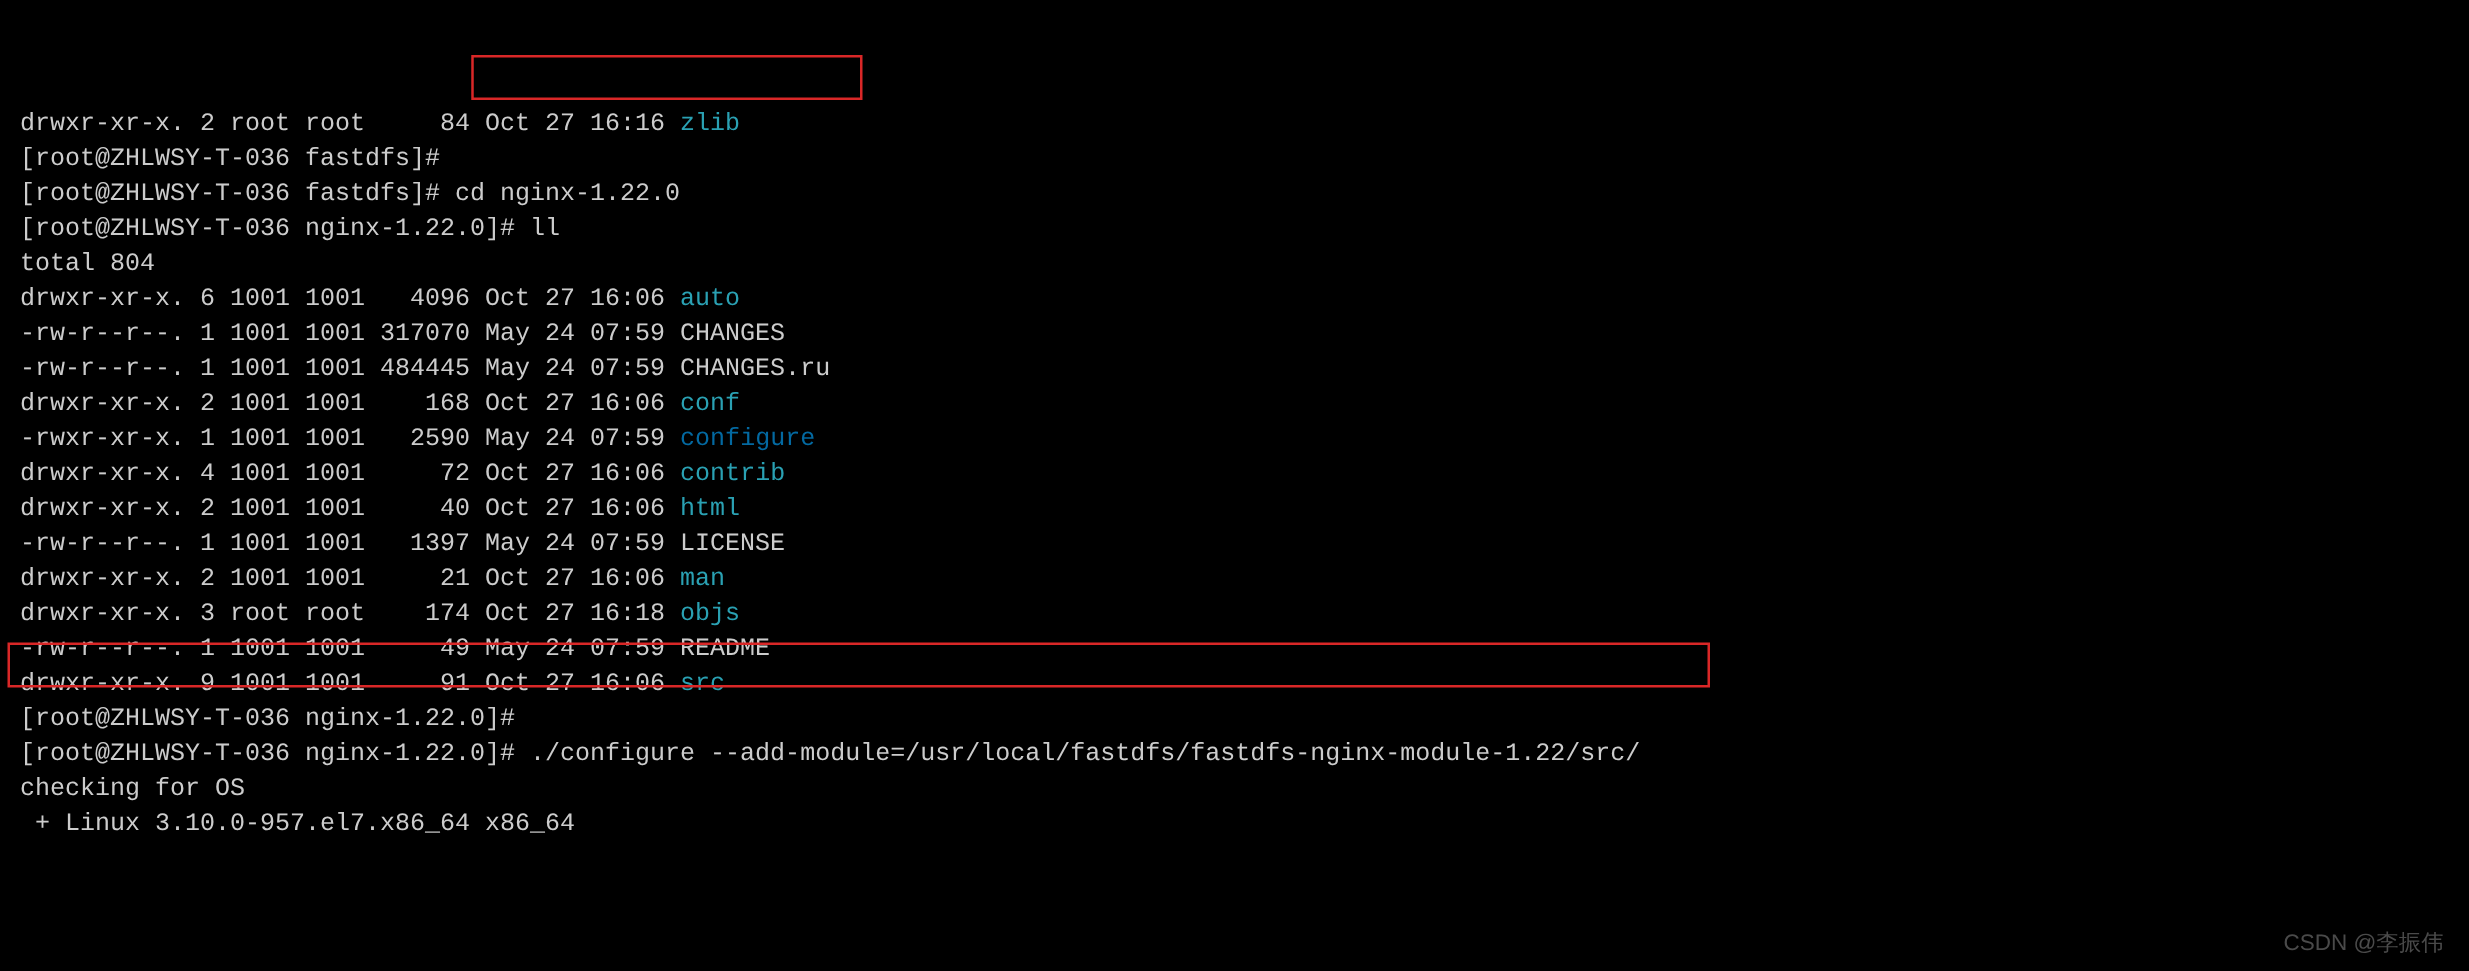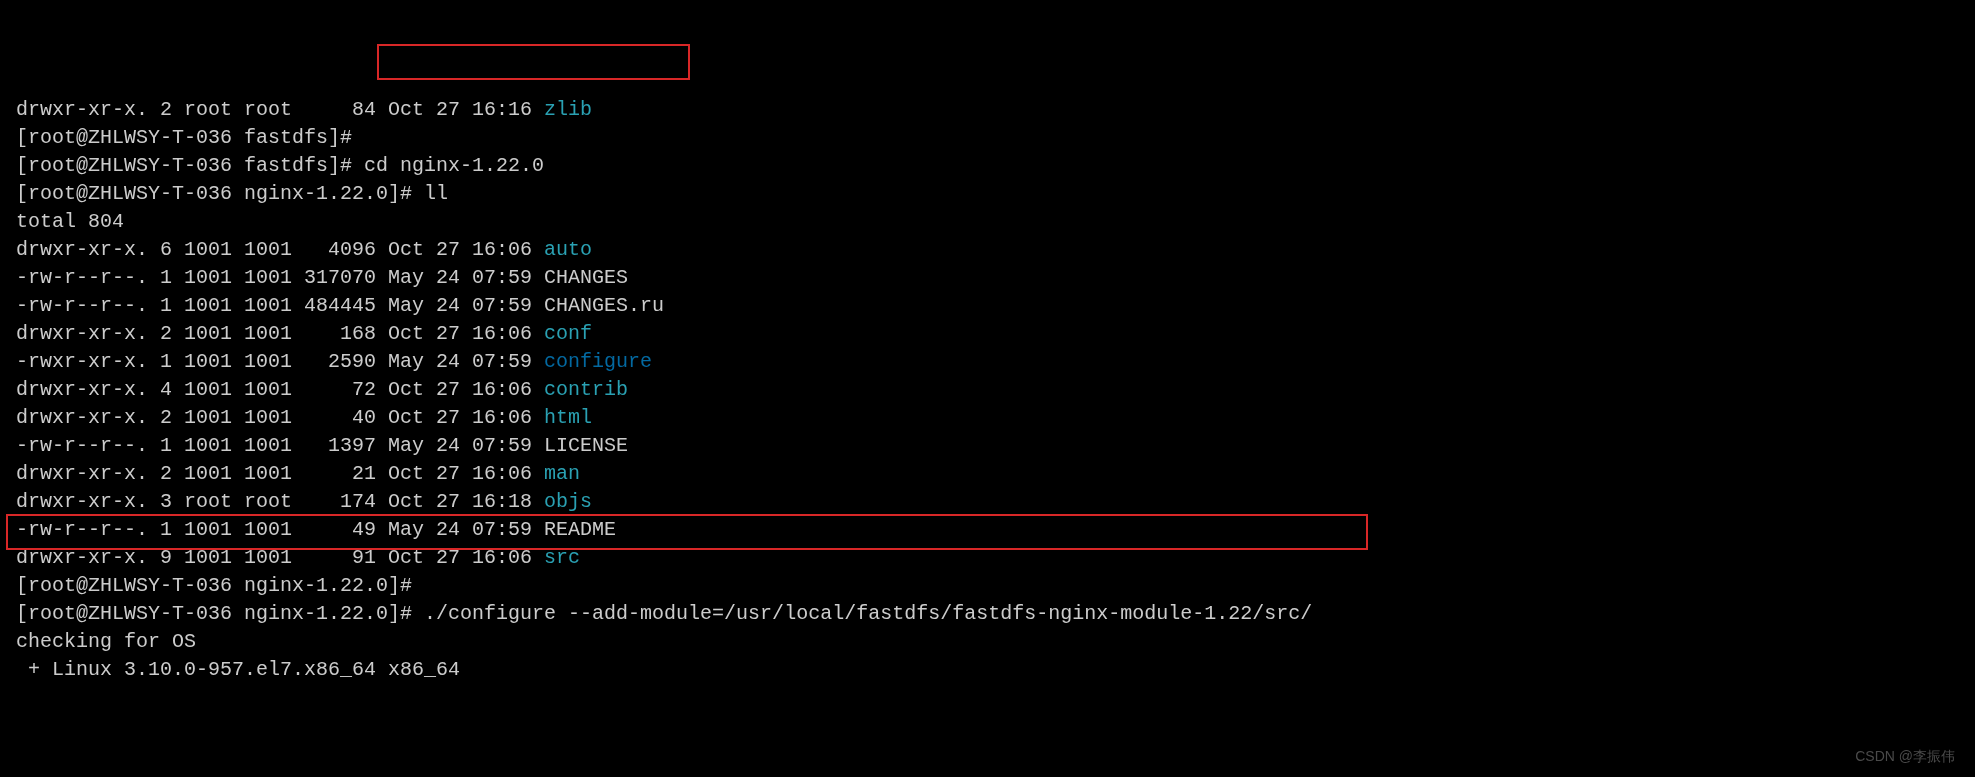--- a/index.html
+++ b/index.html
@@ -6,21 +6,21 @@
       margin: 0;
       padding: 0;
       background: #000000;
       font-family: "Consolas", "Monaco", "Courier New", monospace;
       font-size: 20px;
       line-height: 1.4;
       color: #cccccc;
       overflow: hidden;
     }
     .terminal {
-      padding: 12px 16px 4px 16px;
+      padding: 2px 16px 4px 16px;
       white-space: pre;
       position: relative;
     }
     .line {
       display: block;
     }
     .cyan { color: #2aa1b3; }
     .green { color: #0369a1; }
     .white { color: #cccccc; }
     .red-box-1 {
@@ -39,21 +39,21 @@
       left: 6px;
       width: 1358px;
       height: 32px;
       pointer-events: none;
     }
     .watermark {
       position: fixed;
       bottom: 10px;
       right: 20px;
       color: #6a6a6a;
-      font-size: 14px;
+      font-size: 18px;
       font-family: sans-serif;
       opacity: 0.7;
     }
   </style>
 </head>
 <body>
 
 <div class="terminal" id="term">
   <div class="red-box-1"></div>
   <div class="red-box-2"></div>

